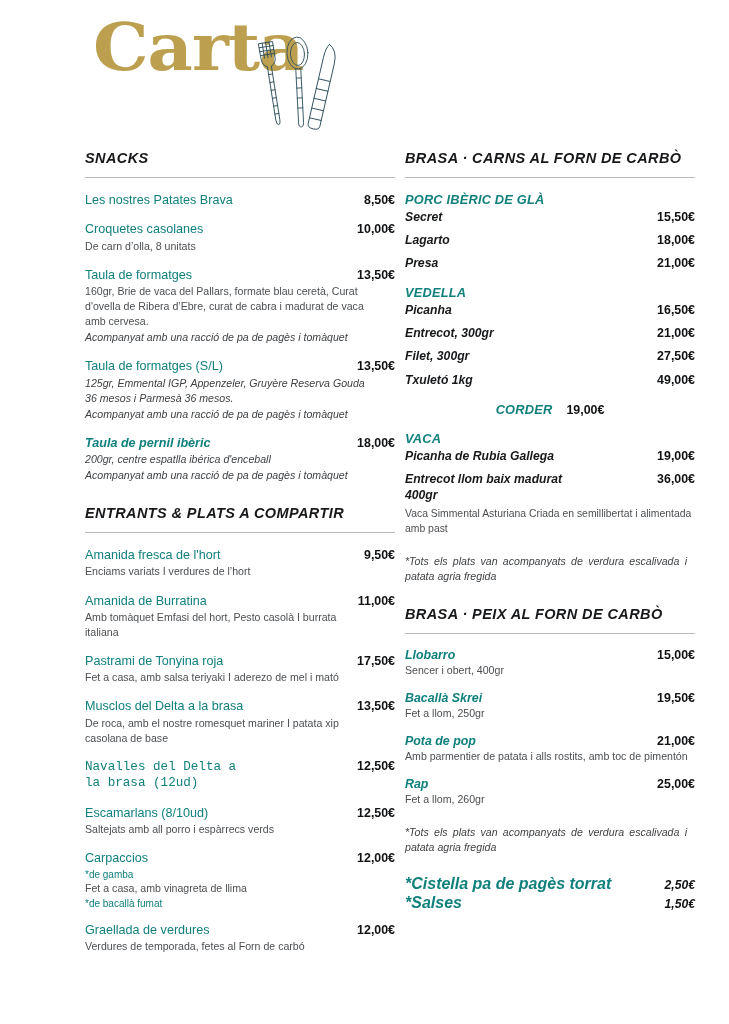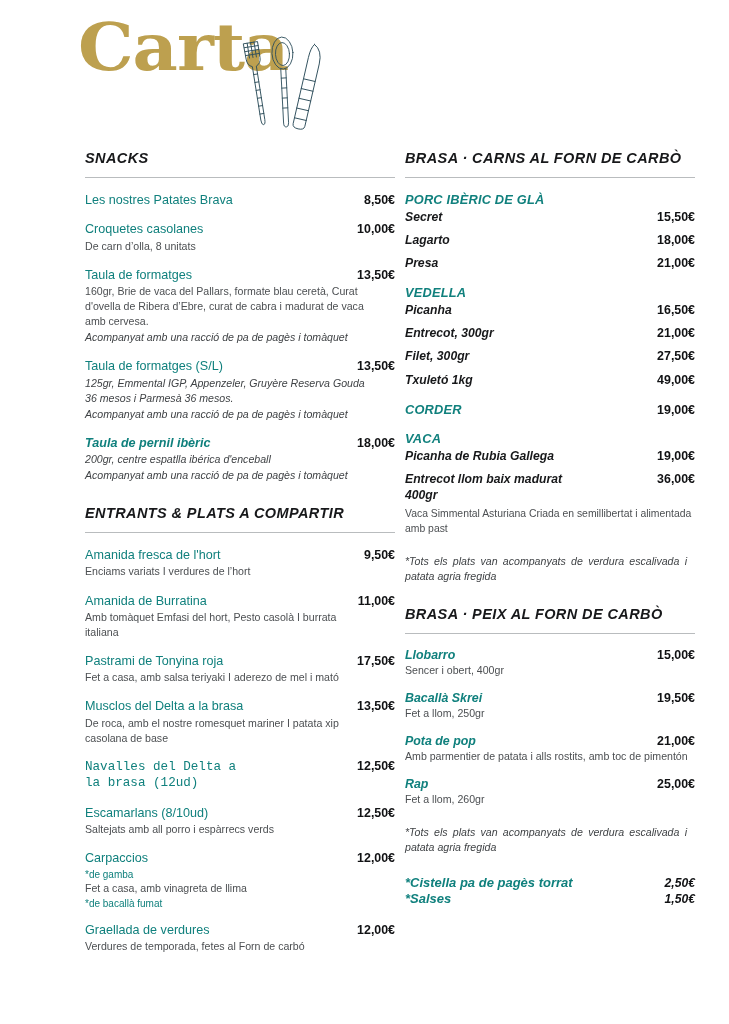--- a/index.html
+++ b/index.html
@@ -11,20 +11,21 @@
     font-family: "Liberation Sans", sans-serif;
     overflow: hidden;
     position: relative;
   }
 
   .page {
     width: 729px;
     height: 996px;
     position: relative;
     background: #fff;
+    padding-left: 15px;
   }
 
   
   .header {
     position: relative;
     height: 150px;
     padding-left: 78px;
     padding-top: 14px;
   }
   .logo-wrap {
@@ -132,21 +133,21 @@
     font-weight: 700;
     font-style: italic;
     color: #10807d;
     letter-spacing: 0.2px;
     margin-top: 14px;
     margin-bottom: 2px;
   }
   .group-head.first { margin-top: 0; }
   .group-head-row {
     display: flex;
-    justify-content: space-between;
+    justify-content: center;
     align-items: baseline;
     margin-top: 14px;
     margin-bottom: 2px;
   }
   .meat-row {
     display: flex;
     justify-content: space-between;
     align-items: baseline;
     margin-bottom: 7px;
   }
@@ -180,21 +181,21 @@
     margin-bottom: 6px;
     max-width: 282px;
   }
   .extra-row {
     display: flex;
     justify-content: space-between;
     align-items: baseline;
     margin-bottom: 1px;
   }
   .extra-name {
-    font-size: 13px;
+    font-size: 16px;
     font-style: italic;
     font-weight: 700;
     color: #10807d;
   }
   .extra-price {
     font-size: 12.2px;
     font-style: italic;
     font-weight: 700;
     color: #111214;
     min-width: 52px;

